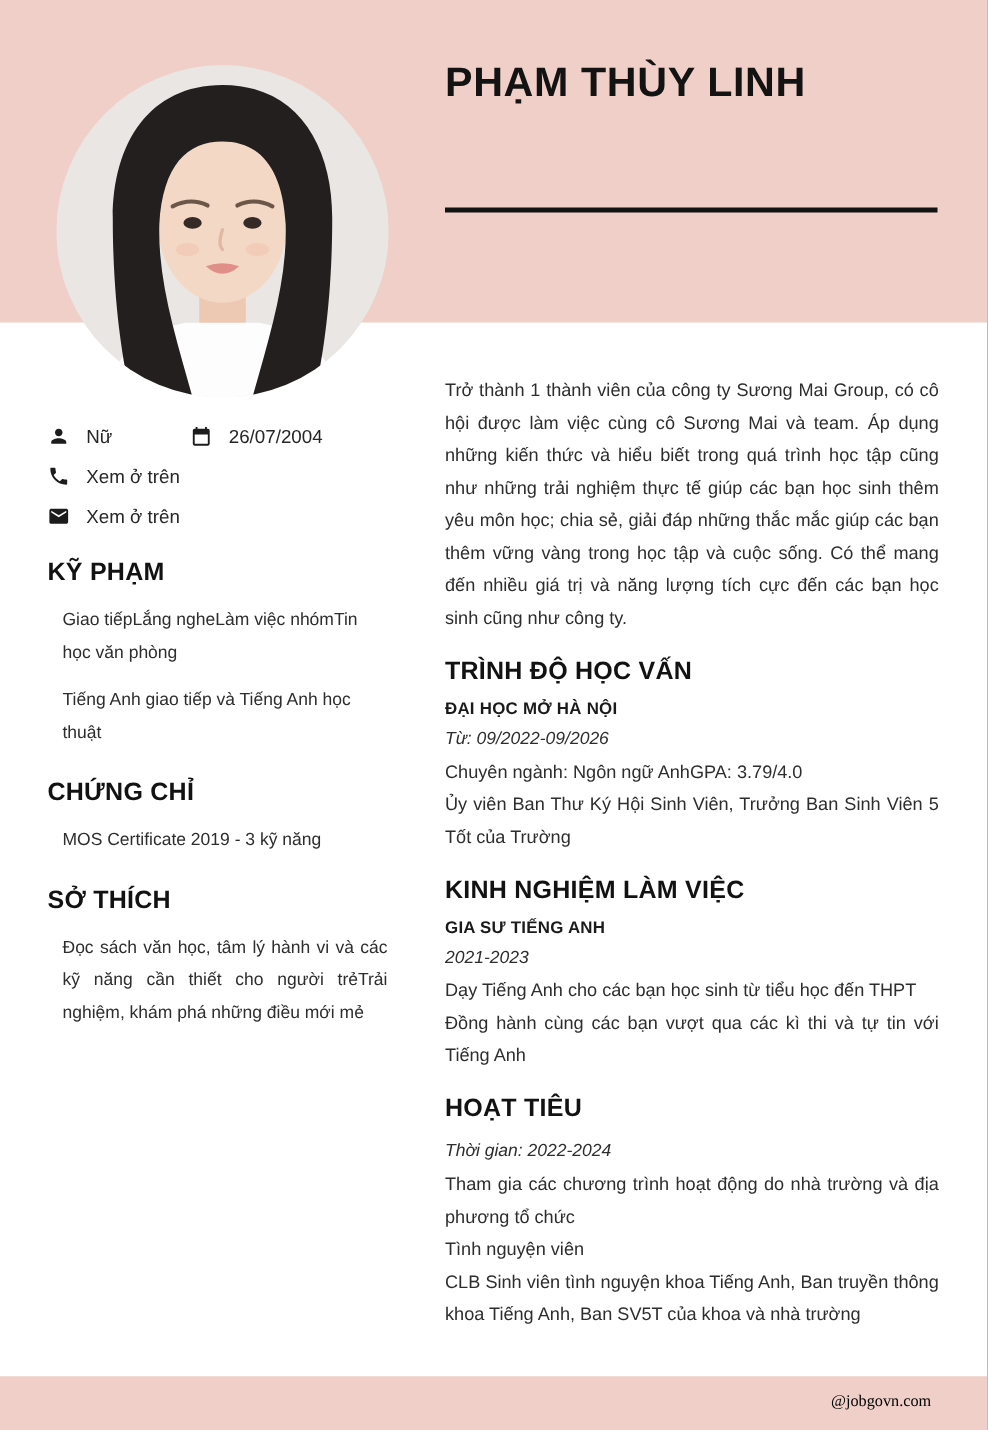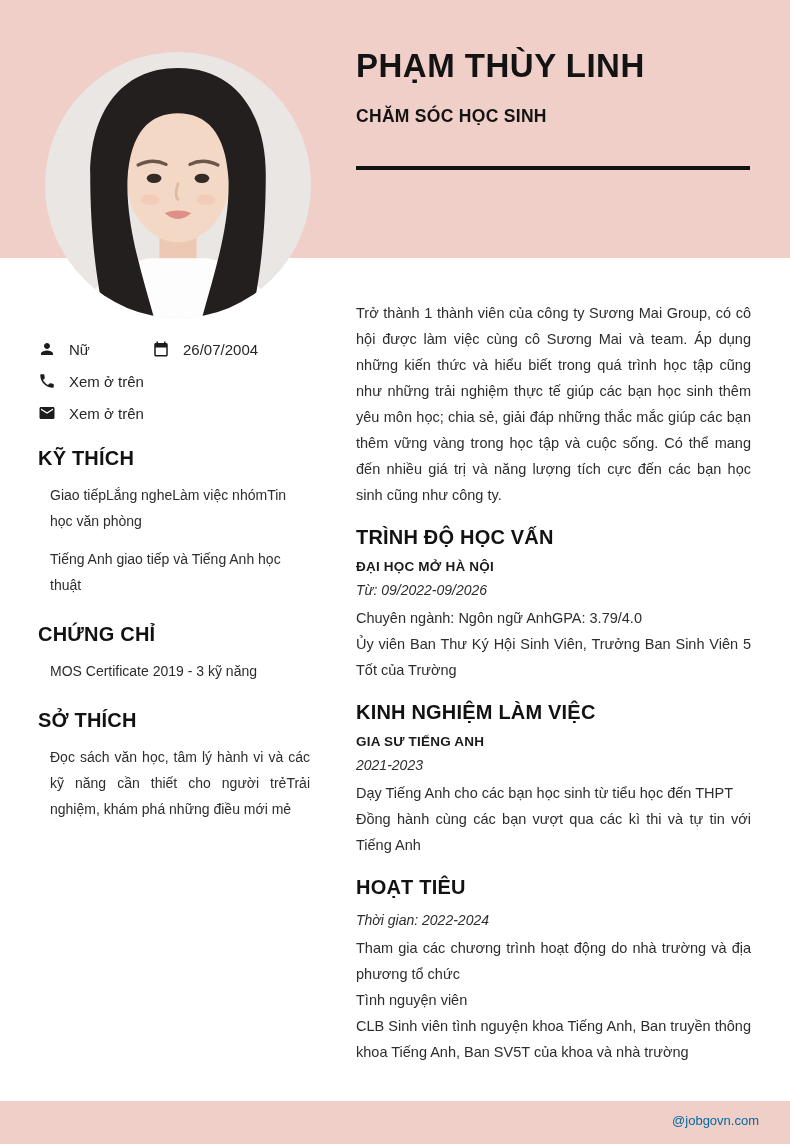--- a/index.html
+++ b/index.html
@@ -17,24 +17,24 @@
     position: absolute; top: 0; left: 0;
     width: 790px; height: 258px;
     background: #f0cfc8;
   }
   .footer-bar {
     position: absolute; left: 0; bottom: 0;
     width: 790px; height: 43px;
     background: #f0cfc8;
   }
   .footer-bar .watermark {
-    font-family: Liberation Sans, sans-serif;
-    font-size: 13px; color: #0369a1;
+    font-family: Liberation Serif, serif;
+    font-size: 13px; color: #000000;
     text-align: right; line-height: 40px;
-    padding-right: 31px;
+    padding-right: 45px;
   }
   .avatar {
     position: absolute; top: 52px; left: 45px;
     width: 266px; height: 266px;
     border-radius: 50%;
     overflow: hidden;
   }
   .avatar svg { display: block; width: 100%; height: 100%; }
   .header-text { position: absolute; left: 356px; top: 46px; width: 395px; }
   .name {
@@ -107,21 +107,20 @@
       <path d="M100,99 Q97,108 100,111" stroke="#e0b9a4" stroke-width="2" fill="none" stroke-linecap="round"></path>
       <ellipse cx="79" cy="111" rx="7" ry="4" fill="#f3c2ae" opacity="0.55"></ellipse>
       <ellipse cx="121" cy="111" rx="7" ry="4" fill="#f3c2ae" opacity="0.55"></ellipse>
       <path d="M90,121 Q100,117.5 110,121 Q100,130 90,121 Z" fill="#e08f88"></path>
       <path d="M100,12 C56,12 34,47 34,92 C34,138 39,174 45,200 L82,200 C72,164 61,130 62,96 C64,60 79,46 100,46 C121,46 136,60 138,96 C139,130 128,164 118,200 L155,200 C161,174 166,138 166,92 C166,47 144,12 100,12 Z" fill="#231f1e"></path>
     </svg>
   </div>
 
   <div class="header-text">
     <h1 class="name">PHẠM THÙY LINH</h1>
-    <div class="job-title">CHĂM SÓC HỌC SINH</div>
   </div>
   <div class="header-rule"></div>
 
   <div class="left-col">
 
     <div class="contact-row">
       <div class="contact-item col-a">
         <span class="contact-icon">
           <svg viewBox="0 0 24 24">
               <path d="M12 12c2.21 0 4-1.79 4-4s-1.79-4-4-4-4 1.79-4 4 1.79 4 4 4zm0 2c-2.67 0-8 1.34-8 4v2h16v-2c0-2.66-5.33-4-8-4z"></path>
@@ -155,21 +154,21 @@
         <span class="contact-icon">
           <svg viewBox="0 0 24 24">
               <path d="M20 4H4c-1.1 0-1.99.9-1.99 2L2 18c0 1.1.9 2 2 2h16c1.1 0 2-.9 2-2V6c0-1.1-.9-2-2-2zm0 4l-8 5-8-5V6l8 5 8-5v2z"></path>
             </svg>
         </span>
         <span class="contact-value">Xem ở trên</span>
       </div>
     </div>
 
 
-    <h2 class="section-h">KỸ THÍCH</h2>
+    <h2 class="section-h">KỸ PHẠM</h2>
     <p class="side-text">Giao tiếpLắng ngheLàm việc nhómTin học văn phòng</p>
     <p class="side-text">Tiếng Anh giao tiếp và Tiếng Anh học thuật</p>
 
     <h2 class="section-h">CHỨNG CHỈ</h2>
     <p class="side-text">MOS Certificate 2019 - 3 kỹ năng</p>
 
     <h2 class="section-h">SỞ THÍCH</h2>
     <p class="side-text justify">Đọc sách văn học, tâm lý hành vi và các kỹ năng cần thiết cho người trẻTrải nghiệm, khám phá những điều mới mẻ</p>
 
   </div>

